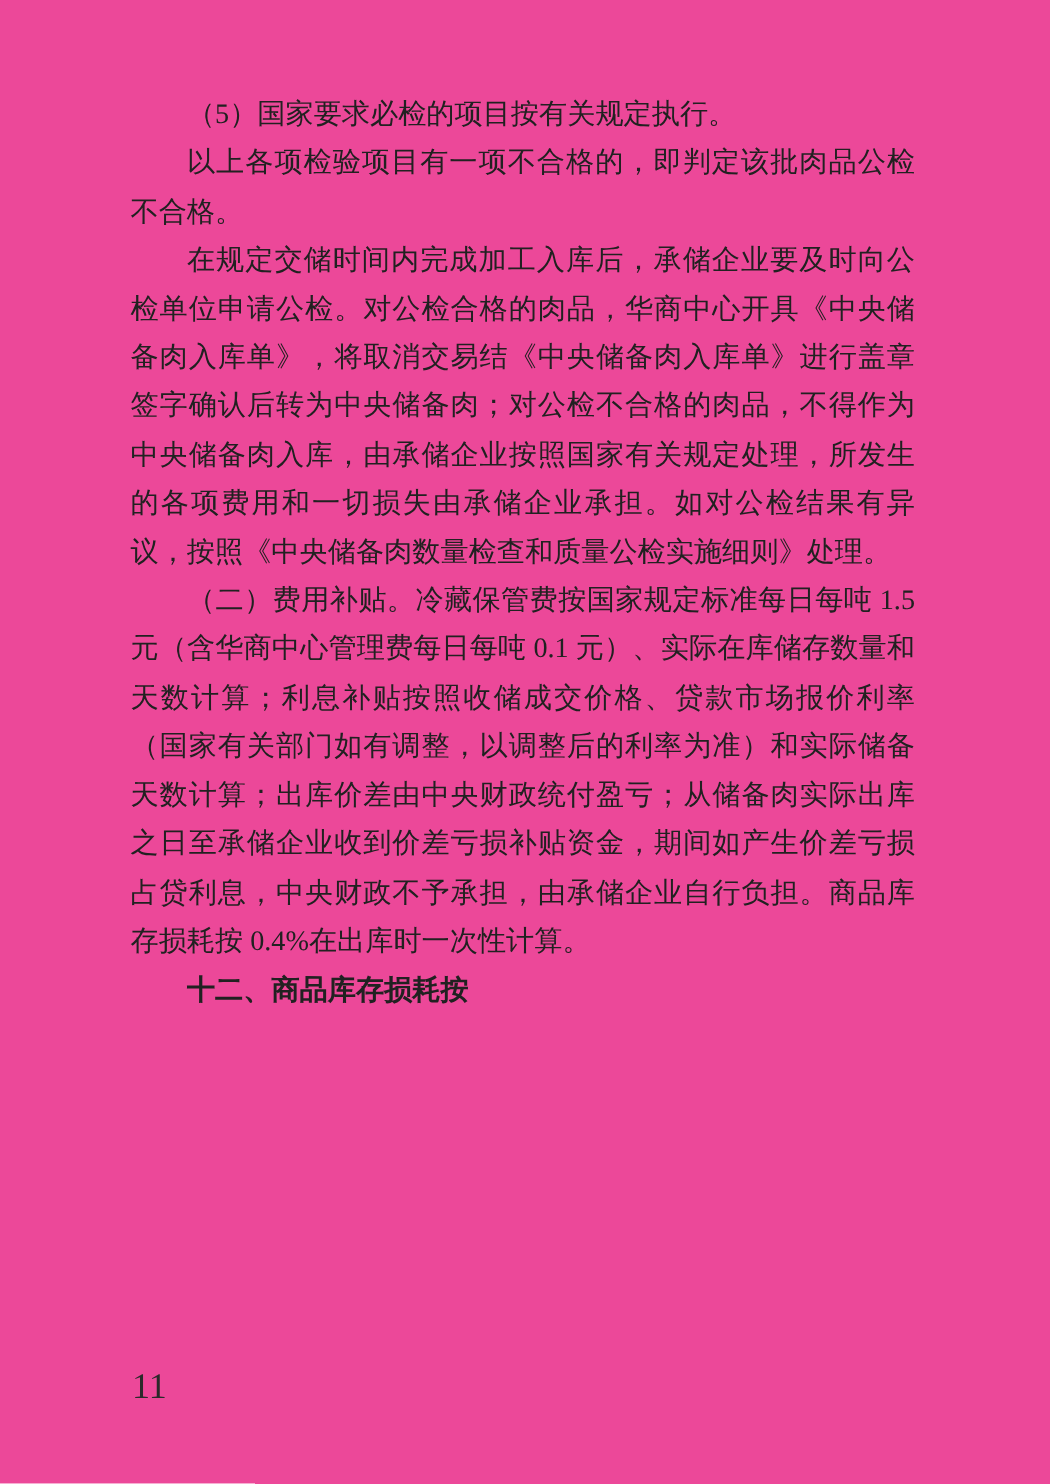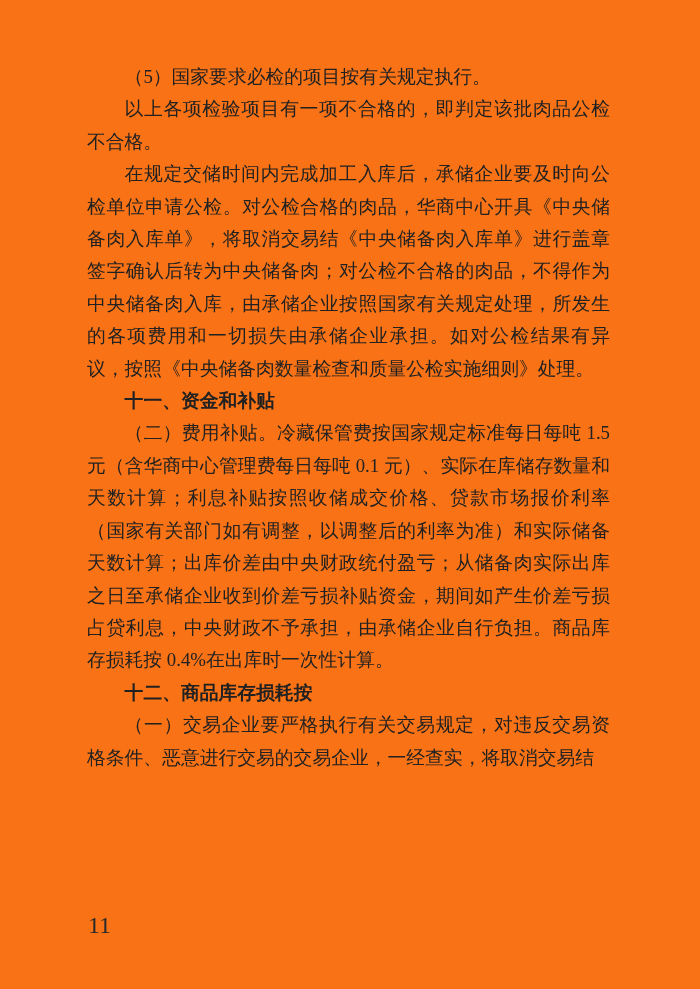--- a/index.html
+++ b/index.html
@@ -5,21 +5,21 @@
   * { box-sizing: border-box; }
   html, body {
     margin: 0;
     padding: 0;
     background: #ffffff;
   }
   .page {
     position: relative;
     width: 700px;
     height: 989px;
-    background: #f97316;
+    background: #ec4899;
     overflow: hidden;
     font-family: "Liberation Serif", "DejaVu Serif", serif;
     color: #212121;
   }
   .content {
     position: absolute;
     top: 61px;
     left: 87px;
     width: 523px;
   }
@@ -50,19 +50,17 @@
   }
 </style>
 </head>
 <body>
 
 <div class="page">
   <div class="content">
     <p class="body">（5）国家要求必检的项目按有关规定执行。</p>
     <p class="body">以上各项检验项目有一项不合格的，即判定该批肉品公检不合格。</p>
     <p class="body">在规定交储时间内完成加工入库后，承储企业要及时向公检单位申请公检。对公检合格的肉品，华商中心开具《中央储备肉入库单》，将取消交易结《中央储备肉入库单》进行盖章签字确认后转为中央储备肉；对公检不合格的肉品，不得作为中央储备肉入库，由承储企业按照国家有关规定处理，所发生的各项费用和一切损失由承储企业承担。如对公检结果有异议，按照《中央储备肉数量检查和质量公检实施细则》处理。</p>
-    <p class="heading">十一、资金和补贴</p>
     <p class="body">（二）费用补贴。冷藏保管费按国家规定标准每日每吨 1.5 元（含华商中心管理费每日每吨 0.1 元）、实际在库储存数量和天数计算；利息补贴按照收储成交价格、贷款市场报价利率（国家有关部门如有调整，以调整后的利率为准）和实际储备天数计算；出库价差由中央财政统付盈亏；从储备肉实际出库之日至承储企业收到价差亏损补贴资金，期间如产生价差亏损占贷利息，中央财政不予承担，由承储企业自行负担。商品库存损耗按 0.4%在出库时一次性计算。</p>
     <p class="heading">十二、商品库存损耗按</p>
-    <p class="body">（一）交易企业要严格执行有关交易规定，对违反交易资格条件、恶意进行交易的交易企业，一经查实，将取消交易结</p>
   </div>
   <div class="page-number">11</div>
 </div>
 
 </body></html>

